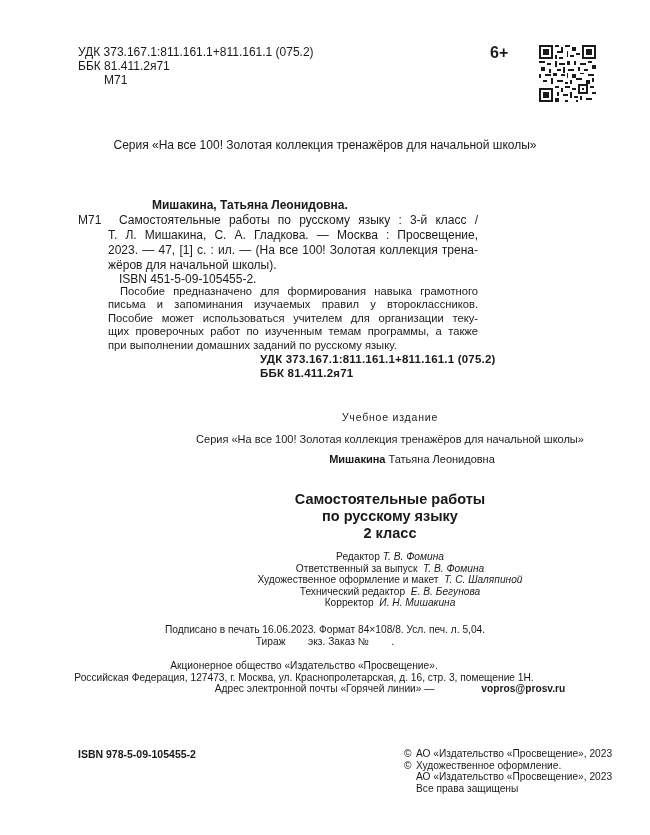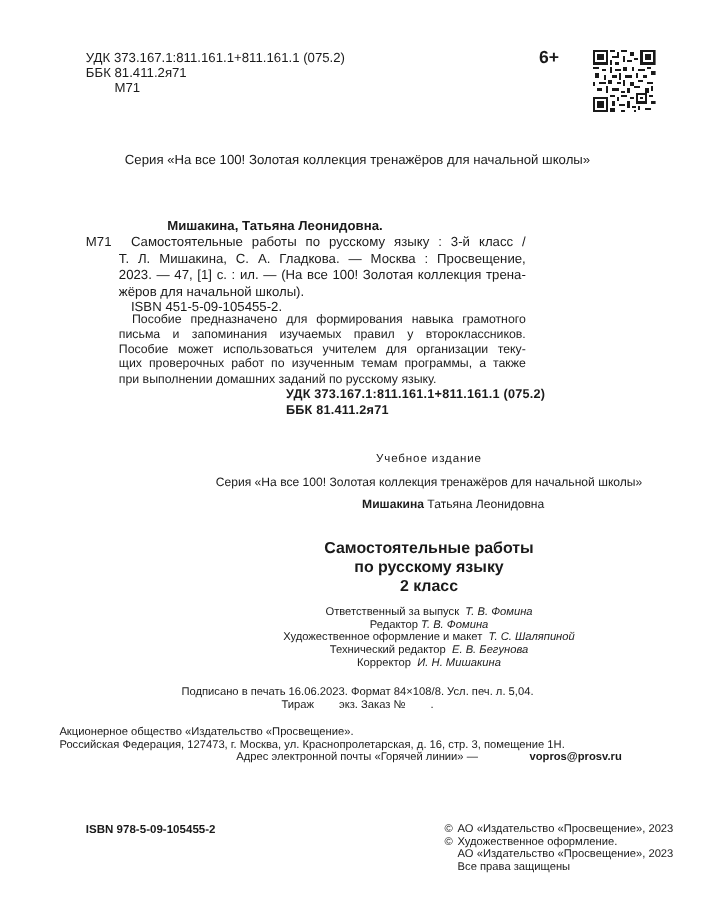--- a/index.html
+++ b/index.html
@@ -33,21 +33,21 @@
 
   #title { left: 0; width: 650px; top: 491px; font-size: 14.5px; font-weight: bold; line-height: 17px; }
   #title div { text-align: center; padding-left: 130px; box-sizing: border-box; width: 650px; }
 
   #credits { left: 0; width: 650px; top: 551px; font-size: 10.2px; line-height: 11.6px; }
   #credits div { text-align: center; padding-left: 130px; box-sizing: border-box; width: 650px; }
 
   #print { left: 0; width: 650px; top: 624px; font-size: 10.2px; line-height: 12px; }
   #print div { text-align: center; box-sizing: border-box; width: 650px; }
   #publisher { left: 0; width: 650px; top: 660px; font-size: 10.2px; line-height: 12px; }
-  #publisher div { padding-left: 54px; box-sizing: border-box; width: 554px; }
+  #publisher div { text-align: center; padding-left: 54px; box-sizing: border-box; width: 554px; }
   #hotline { left: 0; width: 650px; top: 683px; font-size: 10.2px; }
   #hotline > div { text-align: center; padding-left: 130px; box-sizing: border-box; width: 650px; }
 
   #isbn-bottom { left: 78px; top: 748px; font-size: 10.5px; font-weight: bold; }
   #copyright { left: 404px; top: 748px; font-size: 10.2px; line-height: 11.5px; }
   #copyright .row { position: relative; padding-left: 12px; }
   #copyright .sym { position: absolute; left: 0; top: 0; }
 </style>
 </head>
 <body>
@@ -175,22 +175,22 @@
   </div>
 </div>
 
 <div id="title" class="abs">
   <div>Самостоятельные работы</div>
   <div>по русскому языку</div>
   <div>2 класс</div>
 </div>
 
 <div id="credits" class="abs">
+  <div><span>Редактор</span> <span class="i">Т. В. Фомина</span></div>
   <div><span>Ответственный за выпуск</span>&nbsp; <span class="i">Т. В. Фомина</span></div>
-  <div><span>Редактор</span> <span class="i">Т. В. Фомина</span></div>
   <div><span>Художественное оформление и макет</span>&nbsp; <span class="i">Т. С. Шаляпиной</span></div>
   <div><span>Технический редактор</span>&nbsp; <span class="i">Е. В. Бегунова</span></div>
   <div><span>Корректор</span>&nbsp; <span class="i">И. Н. Мишакина</span></div>
 </div>
 
 <div id="print" class="abs">
   <div>Подписано в печать 16.06.2023. Формат 84×108/8. Усл. печ. л. 5,04.</div>
   <div style="white-space:pre;">Тираж        экз. Заказ №        .</div>
 </div>
 

